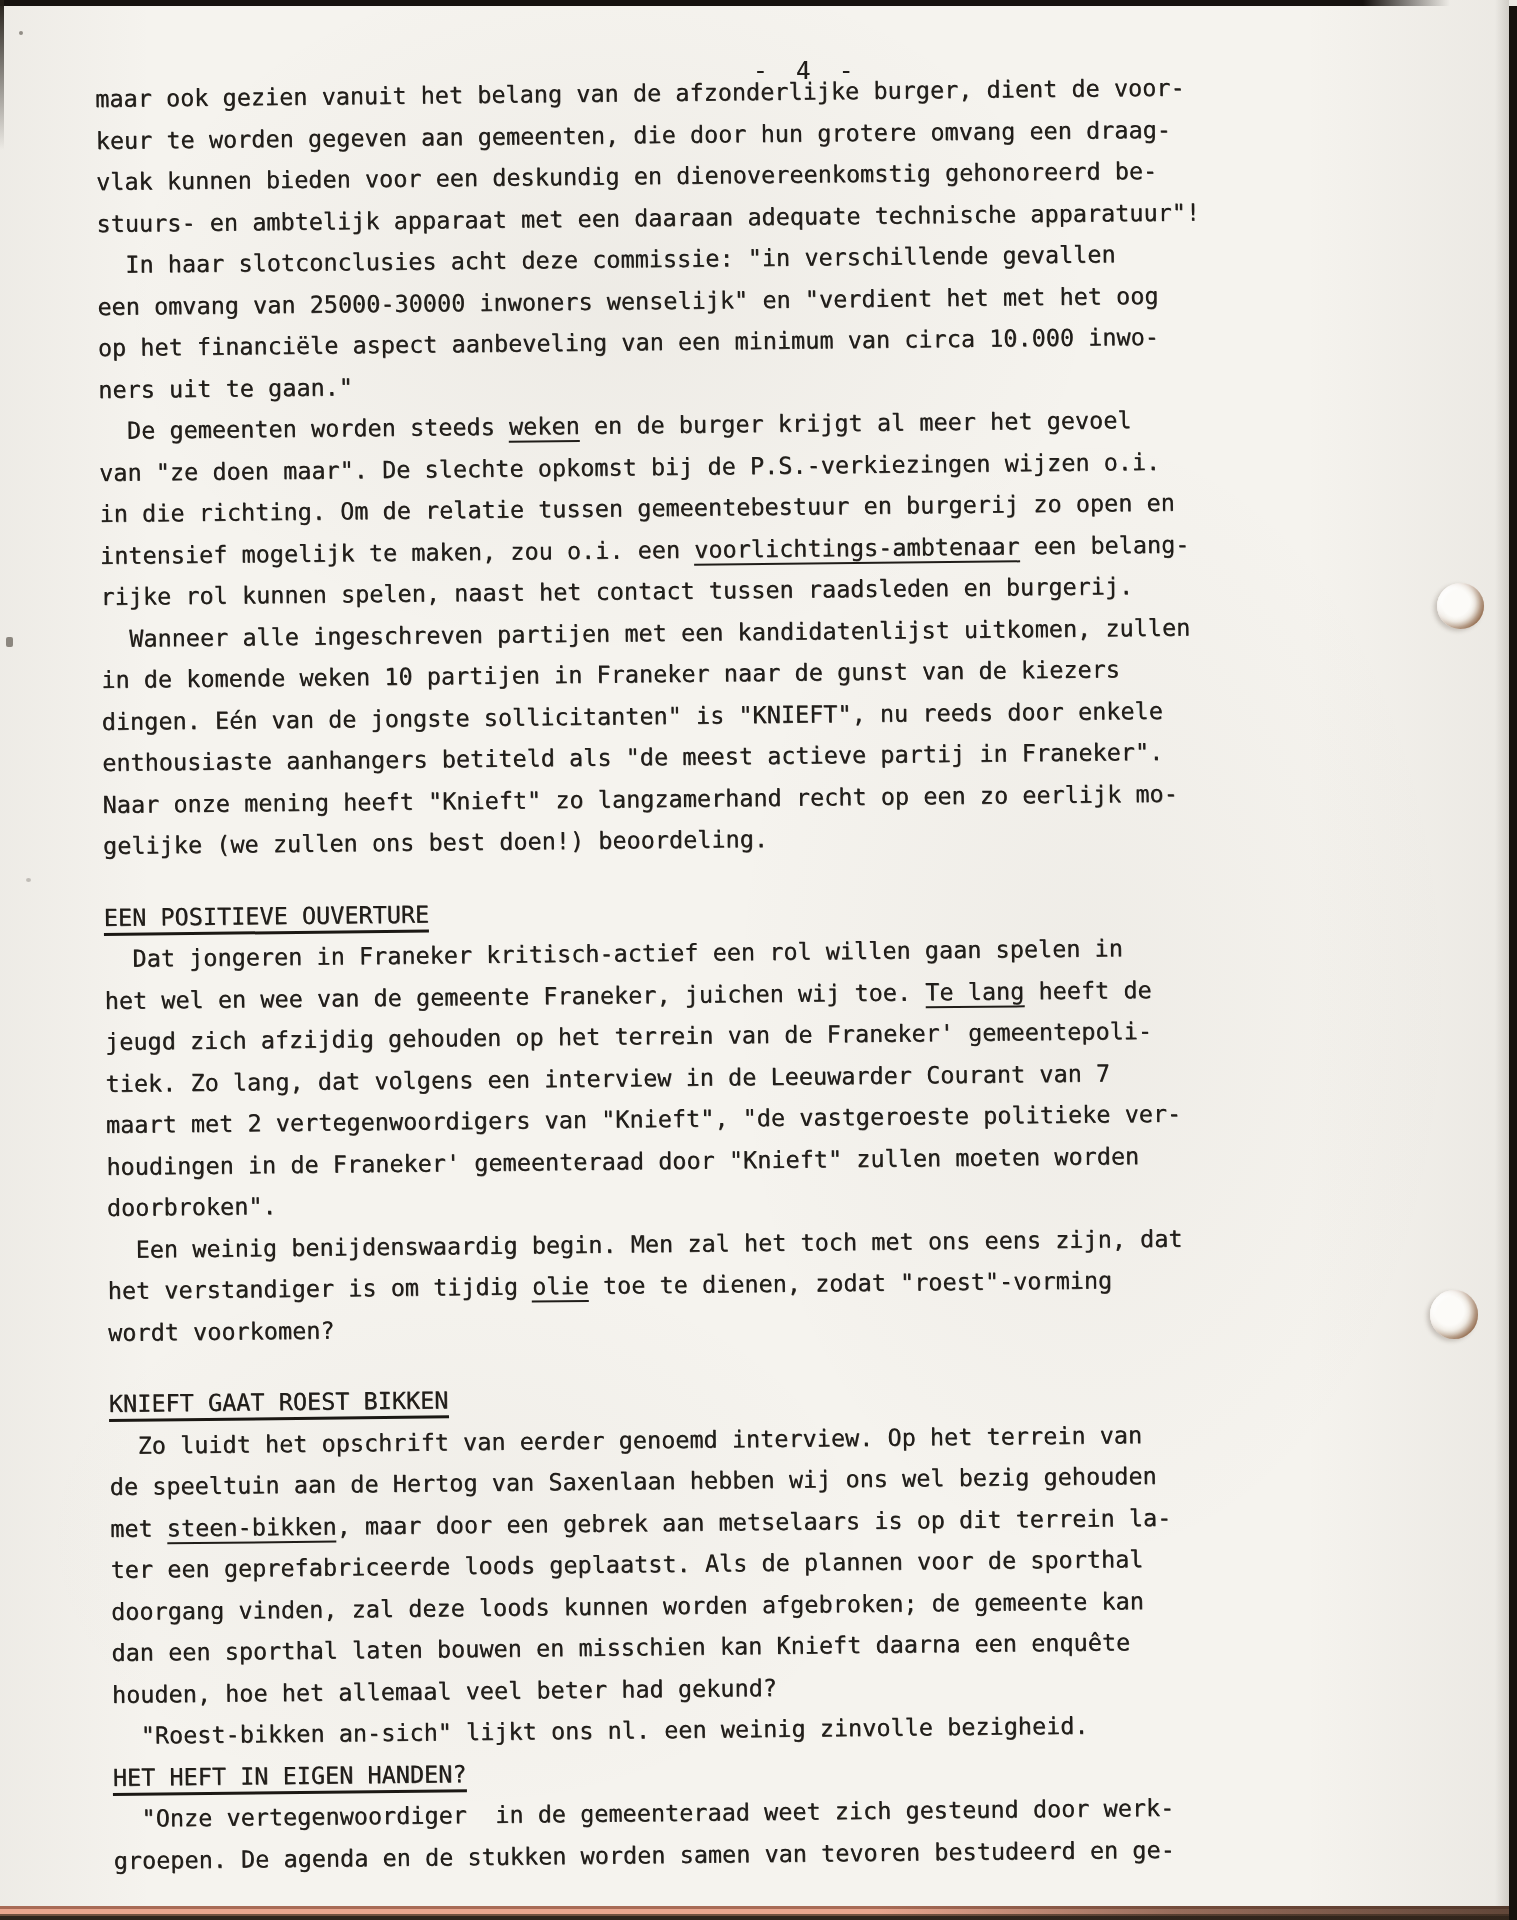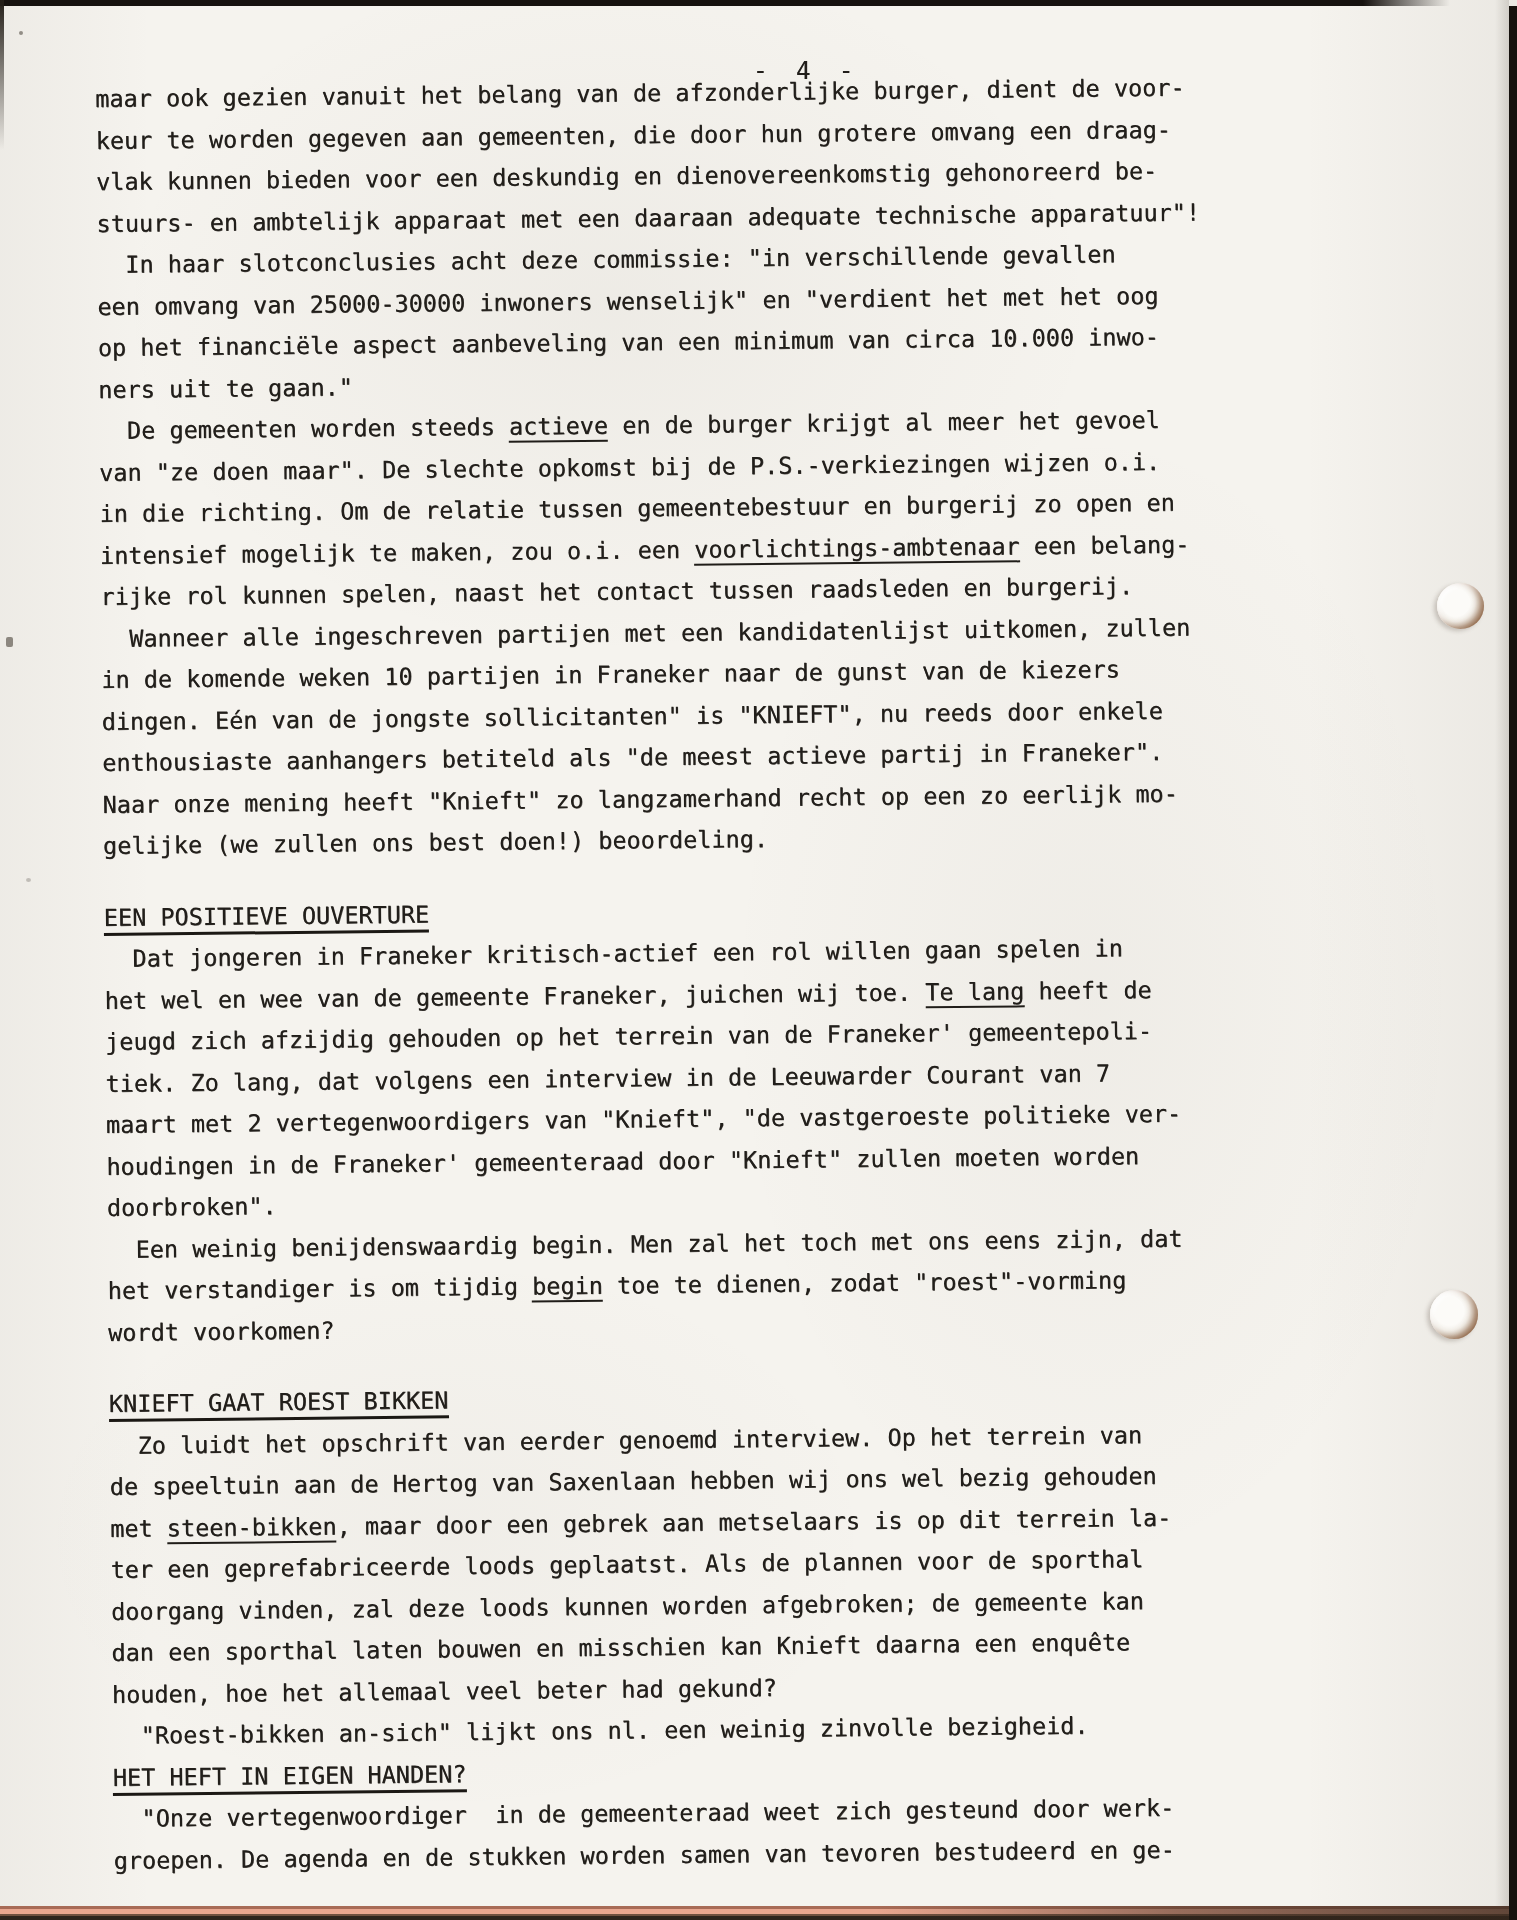--- a/index.html
+++ b/index.html
@@ -69,41 +69,41 @@
 
   <div class="doc-body">
       <div class="line body"><span>maar ook gezien vanuit het belang van de afzonderlijke burger, dient de voor-</span></div>
       <div class="line body"><span>keur te worden gegeven aan gemeenten, die door hun grotere omvang een draag-</span></div>
       <div class="line body"><span>vlak kunnen bieden voor een deskundig en dienovereenkomstig gehonoreerd be-</span></div>
       <div class="line body"><span>stuurs- en ambtelijk apparaat met een daaraan adequate technische apparatuur"!</span></div>
       <div class="line body"><span>  In haar slotconclusies acht deze commissie: "in verschillende gevallen</span></div>
       <div class="line body"><span>een omvang van 25000-30000 inwoners wenselijk" en "verdient het met het oog</span></div>
       <div class="line body"><span>op het financiële aspect aanbeveling van een minimum van circa 10.000 inwo-</span></div>
       <div class="line body"><span>ners uit te gaan."</span></div>
-      <div class="line body"><span>  De gemeenten worden steeds </span><span class="u">actieve</span><span> en de burger krijgt al meer het gevoel</span></div>
+      <div class="line body"><span>  De gemeenten worden steeds </span><span class="u">weken</span><span> en de burger krijgt al meer het gevoel</span></div>
       <div class="line body"><span>van "ze doen maar". De slechte opkomst bij de P.S.-verkiezingen wijzen o.i.</span></div>
       <div class="line body"><span>in die richting. Om de relatie tussen gemeentebestuur en burgerij zo open en</span></div>
       <div class="line body"><span>intensief mogelijk te maken, zou o.i. een </span><span class="u">voorlichtings-ambtenaar</span><span> een belang-</span></div>
       <div class="line body"><span>rijke rol kunnen spelen, naast het contact tussen raadsleden en burgerij.</span></div>
       <div class="line body"><span>  Wanneer alle ingeschreven partijen met een kandidatenlijst uitkomen, zullen</span></div>
       <div class="line body"><span>in de komende weken 10 partijen in Franeker naar de gunst van de kiezers</span></div>
       <div class="line body"><span>dingen. Eén van de jongste sollicitanten" is "KNIEFT", nu reeds door enkele</span></div>
       <div class="line body"><span>enthousiaste aanhangers betiteld als "de meest actieve partij in Franeker".</span></div>
       <div class="line body"><span>Naar onze mening heeft "Knieft" zo langzamerhand recht op een zo eerlijk mo-</span></div>
       <div class="line body"><span>gelijke (we zullen ons best doen!) beoordeling.</span></div>
       <div class="line heading gap"><span class="u">EEN POSITIEVE OUVERTURE</span></div>
       <div class="line body"><span>  Dat jongeren in Franeker kritisch-actief een rol willen gaan spelen in</span></div>
       <div class="line body"><span>het wel en wee van de gemeente Franeker, juichen wij toe. </span><span class="u">Te lang</span><span> heeft de</span></div>
       <div class="line body"><span>jeugd zich afzijdig gehouden op het terrein van de Franeker' gemeentepoli-</span></div>
       <div class="line body"><span>tiek. Zo lang, dat volgens een interview in de Leeuwarder Courant van 7</span></div>
       <div class="line body"><span>maart met 2 vertegenwoordigers van "Knieft", "de vastgeroeste politieke ver-</span></div>
       <div class="line body"><span>houdingen in de Franeker' gemeenteraad door "Knieft" zullen moeten worden</span></div>
       <div class="line body"><span>doorbroken".</span></div>
       <div class="line body"><span>  Een weinig benijdenswaardig begin. Men zal het toch met ons eens zijn, dat</span></div>
-      <div class="line body"><span>het verstandiger is om tijdig </span><span class="u">begin</span><span> toe te dienen, zodat "roest"-vorming</span></div>
+      <div class="line body"><span>het verstandiger is om tijdig </span><span class="u">olie</span><span> toe te dienen, zodat "roest"-vorming</span></div>
       <div class="line body"><span>wordt voorkomen?</span></div>
       <div class="line heading gap"><span class="u">KNIEFT GAAT ROEST BIKKEN</span></div>
       <div class="line body"><span>  Zo luidt het opschrift van eerder genoemd interview. Op het terrein van</span></div>
       <div class="line body"><span>de speeltuin aan de Hertog van Saxenlaan hebben wij ons wel bezig gehouden</span></div>
       <div class="line body"><span>met </span><span class="u">steen-bikken</span><span>, maar door een gebrek aan metselaars is op dit terrein la-</span></div>
       <div class="line body"><span>ter een geprefabriceerde loods geplaatst. Als de plannen voor de sporthal</span></div>
       <div class="line body"><span>doorgang vinden, zal deze loods kunnen worden afgebroken; de gemeente kan</span></div>
       <div class="line body"><span>dan een sporthal laten bouwen en misschien kan Knieft daarna een enquête</span></div>
       <div class="line body"><span>houden, hoe het allemaal veel beter had gekund?</span></div>
       <div class="line body"><span>  "Roest-bikken an-sich" lijkt ons nl. een weinig zinvolle bezigheid.</span></div>

